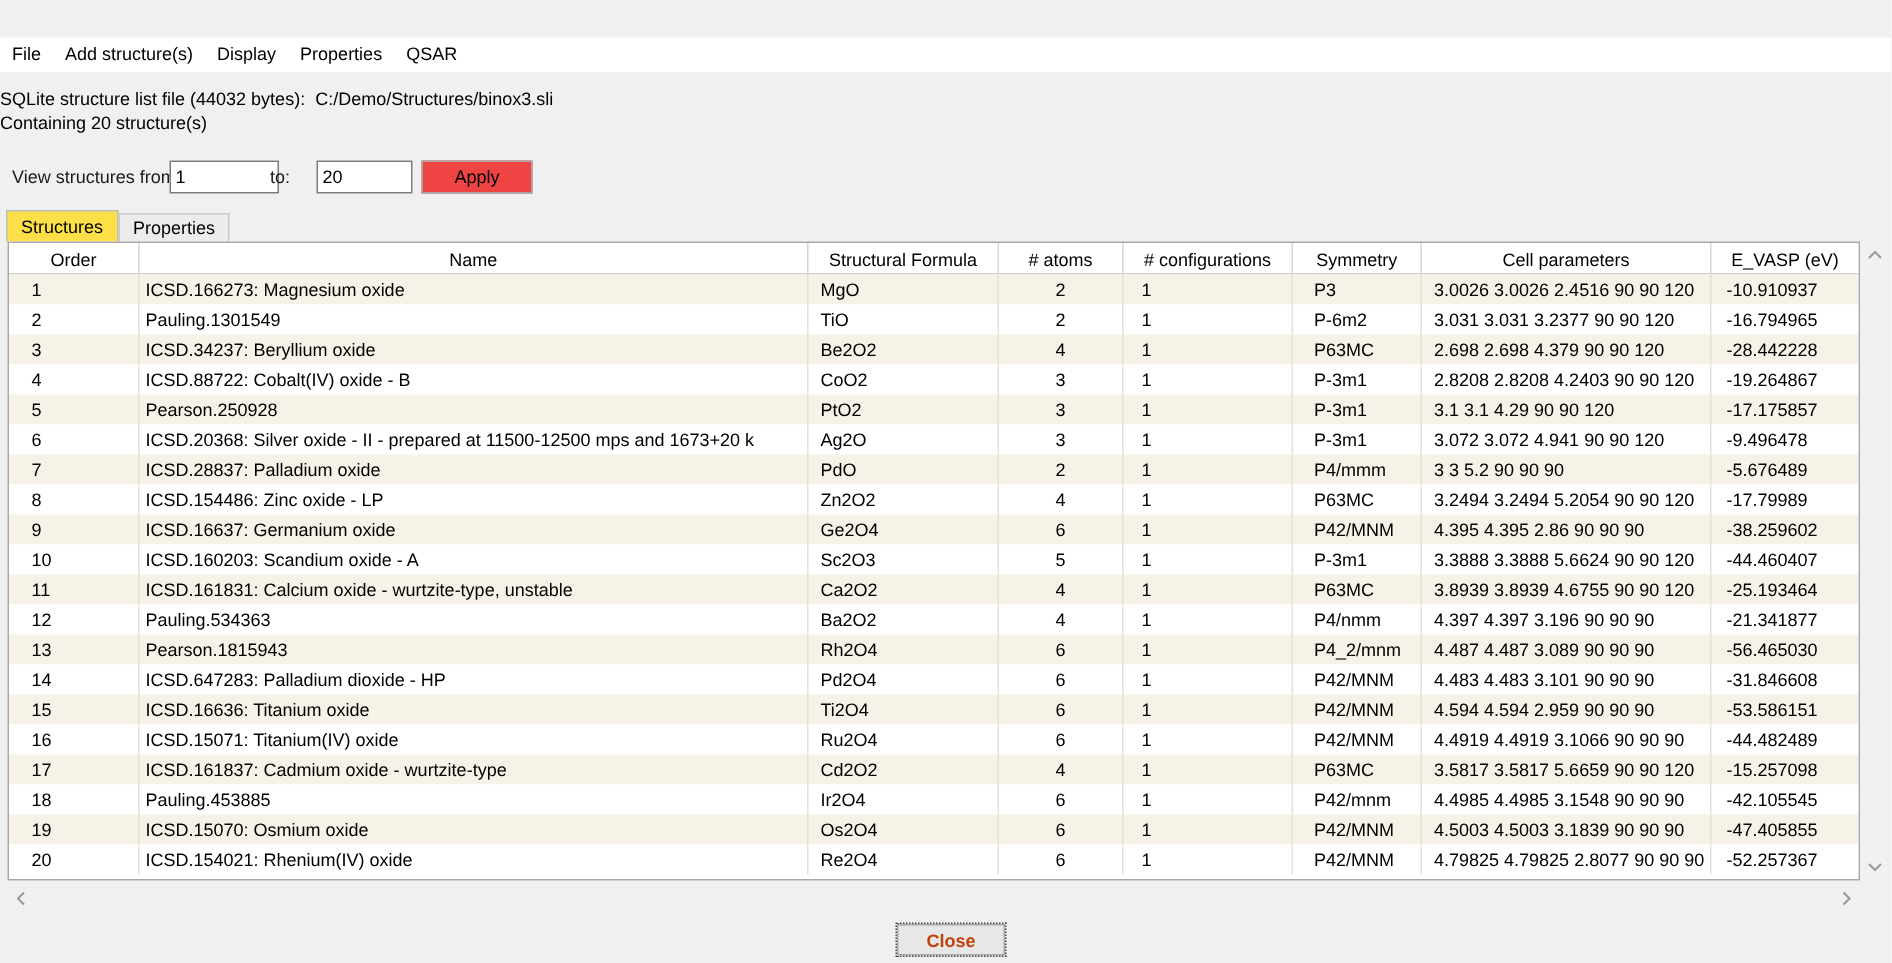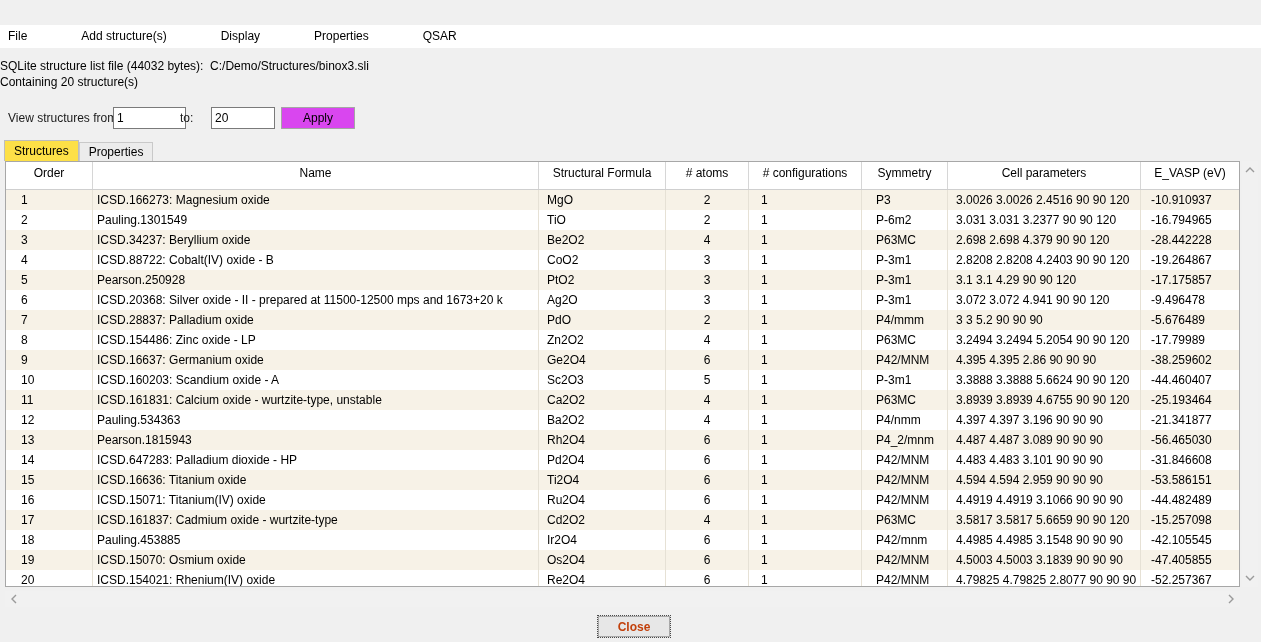--- a/index.html
+++ b/index.html
@@ -8,44 +8,44 @@
   .window { position:relative; width:1261px; height:642px; background:#f0f0f0; }
 
   
   .titlebar { position:absolute; left:0; top:0; width:1261px; height:25px; background:#ffffff; display:flex; align-items:center; }
   .app-icon { width:16px; height:16px; margin-left:9px; }
   .title-text { margin-left:7px; font-size:12px; color:#000; }
   .win-controls { position:absolute; right:0; top:0; height:25px; display:flex; }
   .win-btn { width:46px; height:25px; display:flex; align-items:center; justify-content:center; }
 
   
-  .menubar { position:absolute; left:0; top:25px; width:1261px; height:23px; background:#ffffff; display:flex; align-items:center; padding-left:0;gap:38px; }
+  .menubar { position:absolute; left:0; top:25px; width:1261px; height:23px; background:#ffffff; display:flex; align-items:center; padding-left:0; }
   .menu-item { padding:0 8px; height:23px; line-height:23px; color:#000; cursor:default; }
 
   
   .infoline { position:absolute; left:0; white-space:pre; color:#000; }
   .info1 { top:59px; }
   .info2 { top:75px; }
 
   
   .ctrl-label { position:absolute; left:8px; top:107px; height:22px; line-height:22px; }
   .tk-input { position:absolute; top:107px; height:22px; border:1px solid #7a7a7a; background:#fff; font-family:inherit; font-size:12px; padding:0 3px; }
   .inp-from { left:113px; width:73px; }
   .to-label { position:absolute; left:180px; top:107px; height:22px; line-height:22px; }
   .inp-to { left:211px; width:64px; }
-  .tk-button { position:absolute; left:281px; top:107px; width:74px; height:22px; background:#d946ef; border:1px solid #a5a5a5; font-family:inherit; font-size:12px; color:#000; }
+  .tk-button { position:absolute; left:281px; top:107px; width:74px; height:22px; background:#ef4444; border:1px solid #a5a5a5; font-family:inherit; font-size:12px; color:#000; }
 
   
   .tabs { position:absolute; left:4px; top:140px; height:21px; display:flex; align-items:flex-end; }
   .tab { padding:0 9px; border:1px solid #c9c9c9; border-bottom:none; background:#ececec; height:19px; line-height:19px; color:#000; cursor:default; }
   .tab.active { background:#fde047; height:21px; line-height:21px; border-color:#bdbdbd; }
 
   
   .table-frame { position:absolute; left:5px; top:161px; width:1235px; height:426px; background:#ffffff; border:1px solid #a7a7a7; overflow:hidden; }
-  .thead { display:grid; grid-template-columns:87px 446px 127px 83px 113px 86px 193px 98px; height:28px; background:#ffffff; border-bottom:1px solid #cfcfcf; }
+  .thead { display:grid; grid-template-columns:87px 446px 127px 83px 113px 86px 193px 98px; height:21px; background:#ffffff; border-bottom:1px solid #cfcfcf; }
   .th { line-height:23px; text-align:center; color:#000; border-right:1px solid #d6d6d6; overflow:hidden; white-space:nowrap; }
   .th:last-child { border-right:none; }
   .tbody { }
   .tr { display:grid; grid-template-columns:87px 446px 127px 83px 113px 86px 193px 98px; height:20px; background:#ffffff; }
   .tr.stripe { background:#f7f2e7; }
   .td { line-height:20px; white-space:nowrap; overflow:hidden; border-right:1px solid #e6e1d5; color:#000; }
   .td:last-child { border-right:none; }
   .td.c0 { padding-left:15px; }
   .td.c1 { padding-left:4px; }
   .td.c2 { padding-left:8px; }

